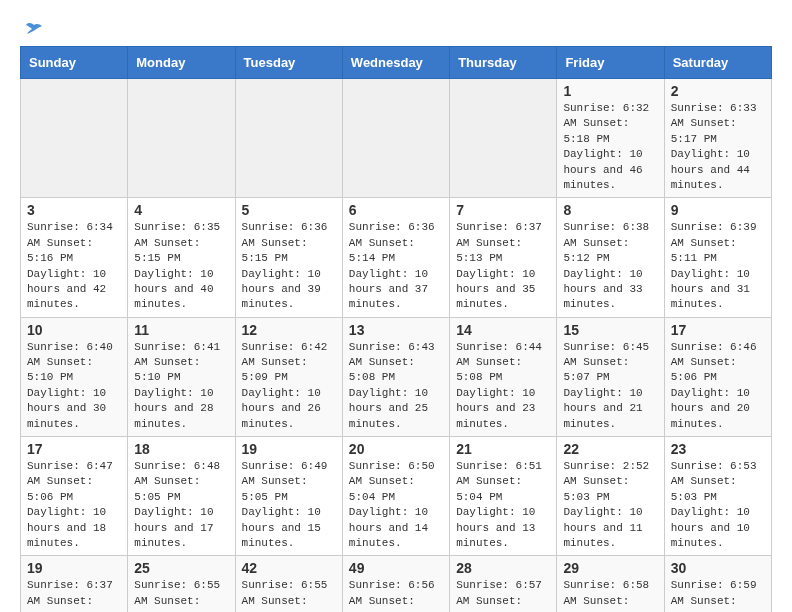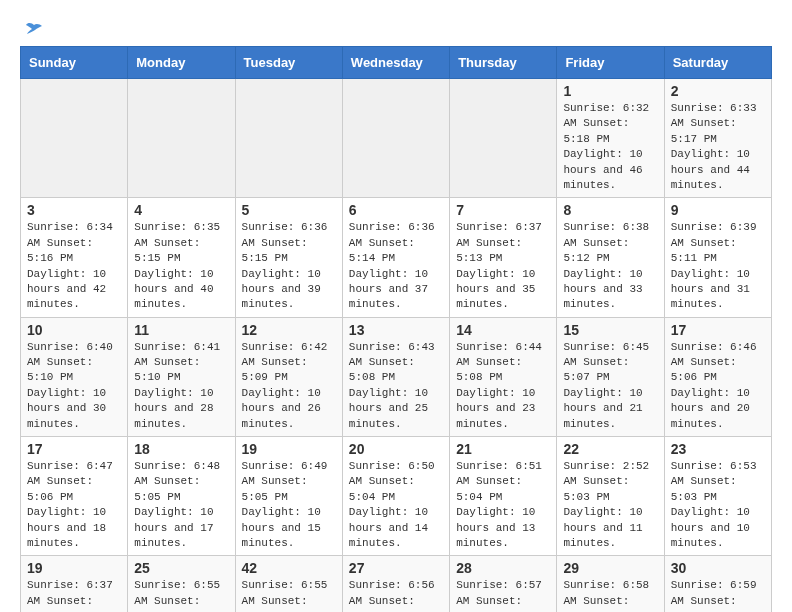--- a/index.html
+++ b/index.html
@@ -283,21 +283,21 @@
 Sunset: 5:02 PM
 Daylight: 10 hours and 7 minutes.</div>
         </td>
         <td>
           <span class="day-number">42</span>
           <div class="day-info">Sunrise: 6:55 AM
 Sunset: 5:02 PM
 Daylight: 10 hours and 6 minutes.</div>
         </td>
         <td>
-          <span class="day-number">27</span>
+          <span class="day-number">49</span>
           <div class="day-info">Sunrise: 6:56 AM
 Sunset: 5:02 PM
 Daylight: 10 hours and 5 minutes.</div>
         </td>
         <td>
           <span class="day-number">28</span>
           <div class="day-info">Sunrise: 6:57 AM
 Sunset: 5:34 PM
 Daylight: 10 hours and 4 minutes.</div>
         </td>

